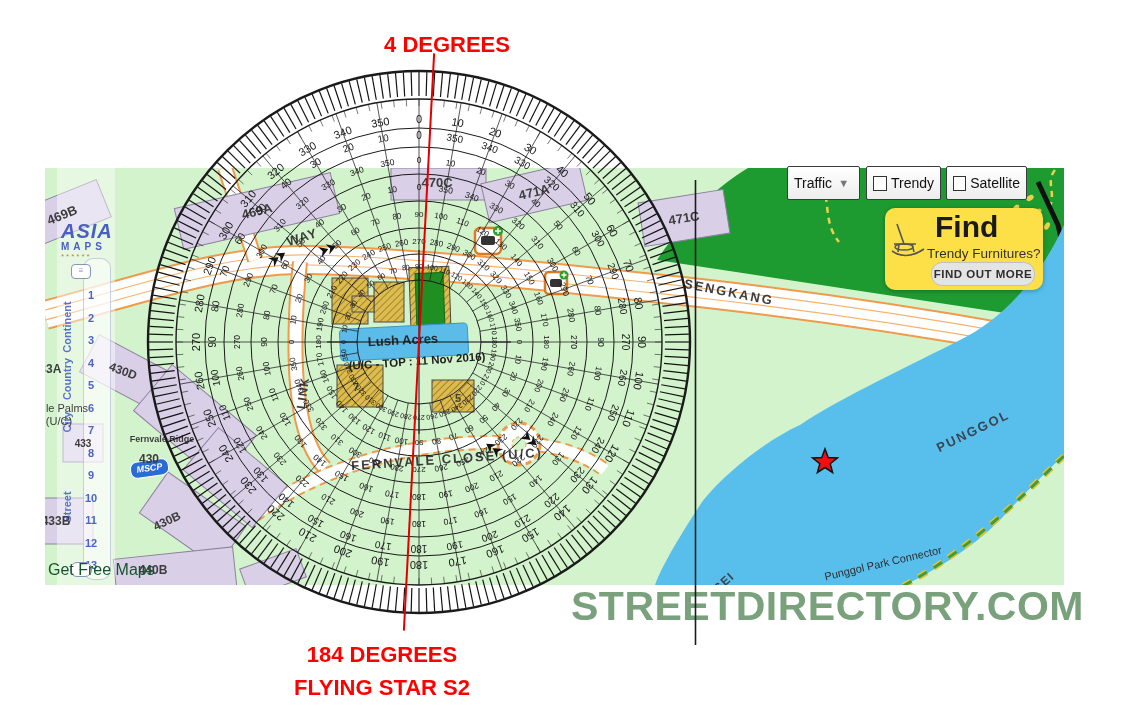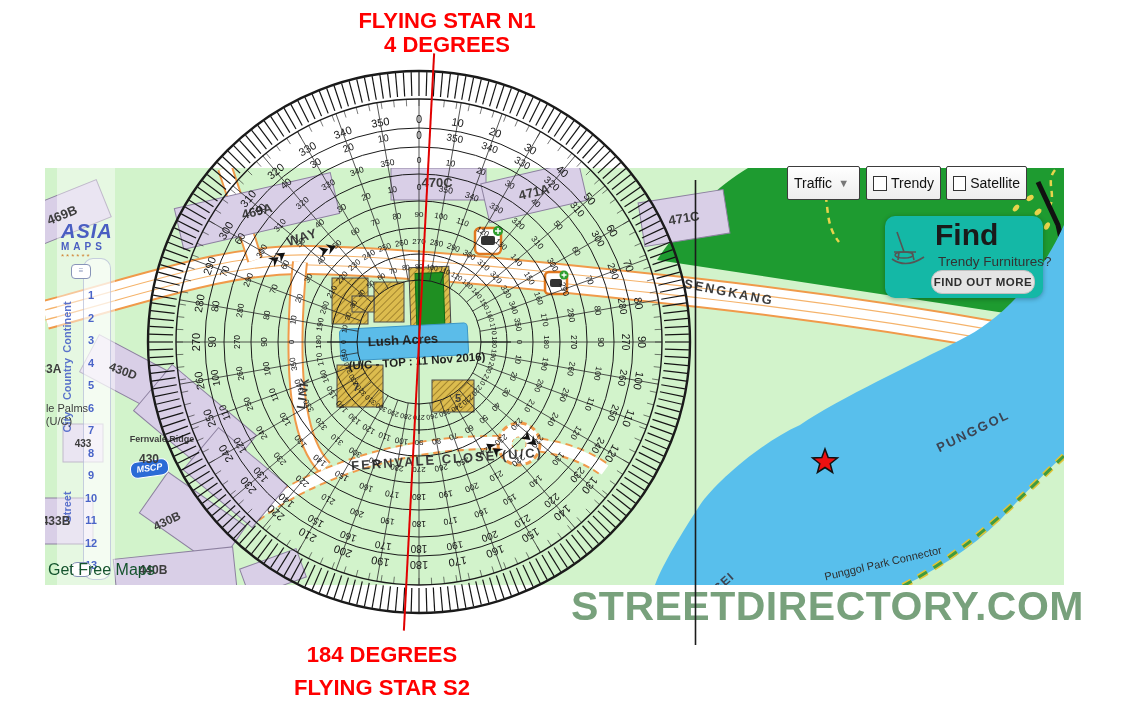--- a/index.html
+++ b/index.html
@@ -24,36 +24,35 @@
   .sb-handle{position:absolute;background:#fff;border:1px solid #8894b8;border-radius:4px;z-index:7;font-size:8px;color:#8894b8;text-align:center;line-height:11px;cursor:pointer;}
   #free-maps{position:absolute;left:3px;top:393px;font-size:16px;color:#14532d;z-index:8;cursor:pointer;white-space:nowrap;}
   #mscp{position:absolute;left:85px;top:292px;width:37px;height:15px;background:#2b6bd6;border:1px solid #fff;border-radius:7px;color:#fff;font-size:9px;font-weight:bold;text-align:center;line-height:15px;transform:rotate(-8deg);font-style:italic;z-index:5;}
 
   
   .ctrl{position:absolute;top:166px;height:23px;background:linear-gradient(#ffffff,#ededed);border:1px solid #3c3c3c;border-radius:2px;display:flex;align-items:center;padding:16px 6px;font-size:14px;color:#111;z-index:20;cursor:pointer;box-sizing:border-box;}
   .cb{display:inline-block;width:13px;height:13px;background:#fff;border:1px solid #333;margin-right:4px;}
   .caret{color:#777;font-size:11px;margin-left:6px;}
 
   
-  #ad-card{position:absolute;left:885px;top:216px;width:158px;height:82px;background:#14b8a6;border-radius:10px;box-shadow:0 1px 5px rgba(0,0,0,.3);z-index:20;}
+  #ad-card{position:absolute;left:885px;top:208px;width:158px;height:82px;background:#fde047;border-radius:10px;box-shadow:0 1px 5px rgba(0,0,0,.3);z-index:20;}
   #ad-title{position:absolute;left:50px;top:2px;font-size:30px;font-weight:bold;color:#1a1a1a;}
-  #ad-sub{position:absolute;left:42px;top:38px;font-size:13.5px;color:#333;white-space:nowrap;margin-left:11px;}
+  #ad-sub{position:absolute;left:42px;top:38px;font-size:13.5px;color:#333;white-space:nowrap;}
   #ad-cta{position:absolute;left:46px;top:54px;width:102px;height:22px;background:#e4e4e4;border:1px solid #c0c0c0;border-radius:11px;font-size:11.5px;font-weight:bold;color:#2e2e2e;text-align:center;line-height:22px;letter-spacing:.5px;cursor:pointer;}
   #chair{position:absolute;left:5px;top:14px;}
 
   #wm{position:absolute;left:571px;top:583px;font-size:41px;font-weight:bold;color:#78a17c;letter-spacing:.5px;z-index:2;white-space:nowrap;}
 
   #overlay{position:absolute;left:0;top:0;z-index:10;pointer-events:none;}
 </style>
 </head>
 <body>
 
 <div id="stage">
 
-  <div class="annot" style="left:447px;top:8px;">FLYING STAR N1</div>
   <div class="annot" style="left:447px;top:32px;">4 DEGREES</div>
   <div class="annot" style="left:382px;top:642px;">184 DEGREES</div>
   <div class="annot" style="left:382px;top:675px;">FLYING STAR S2</div>
 
   <div id="map">
     <svg class="base" width="1019" height="417" viewBox="0 0 1019 417">
       <defs>
         <pattern id="hatch" width="5" height="5" patternUnits="userSpaceOnUse" patternTransform="rotate(45)">
           <rect width="5" height="5" fill="#dcbc4e"></rect>
           <line x1="0" y1="0" x2="0" y2="5" stroke="#8a6d1f" stroke-width="1.4"></line>

